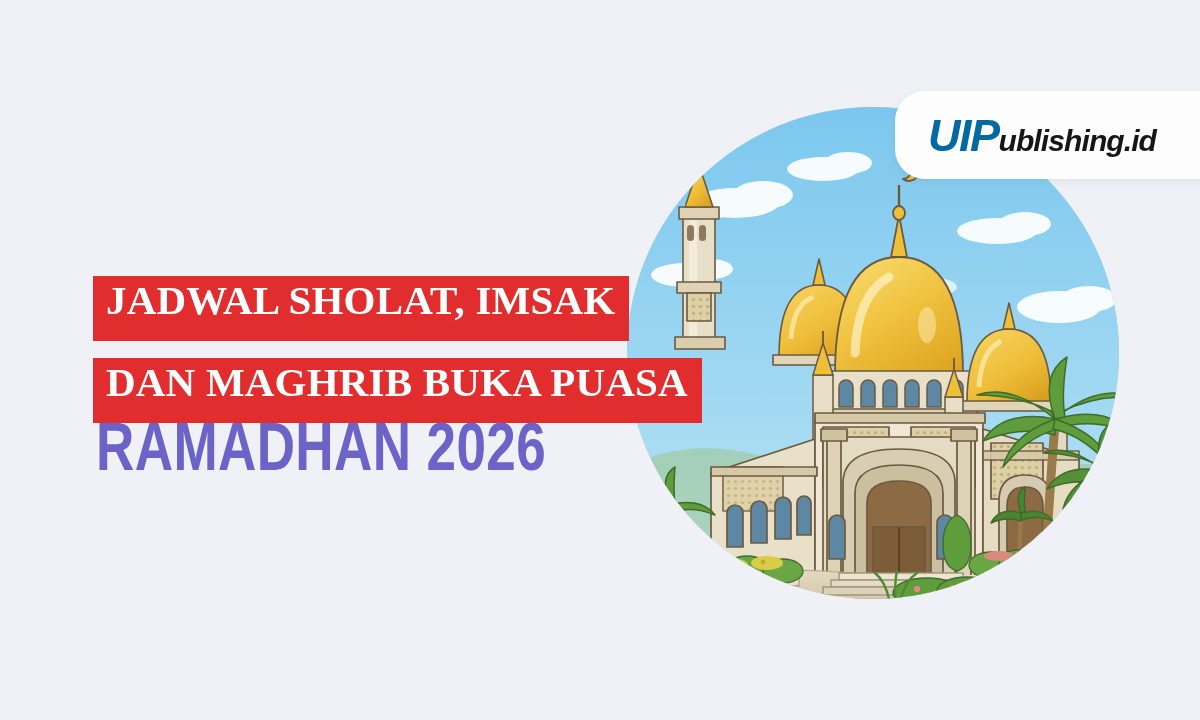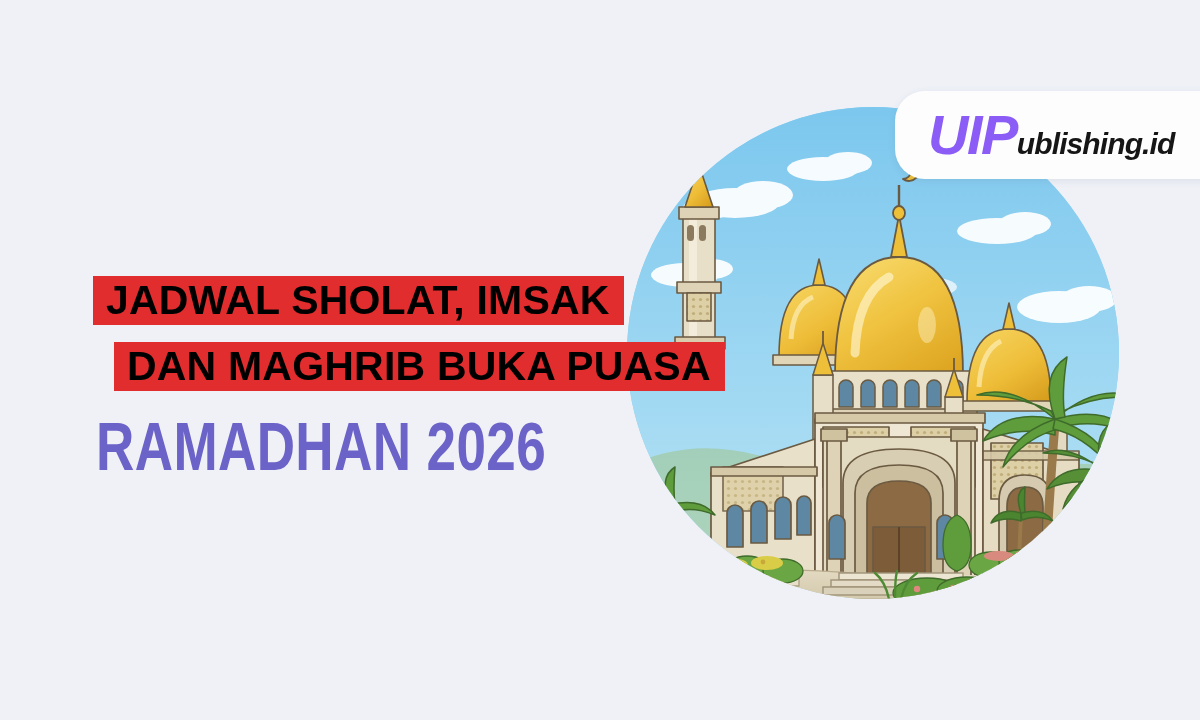--- a/index.html
+++ b/index.html
@@ -43,32 +43,31 @@
   
   #title-block {
     position: absolute;
     left: 93px;
     top: 276px;
     z-index: 5;
   }
   .title-band {
     display: inline-block;
     background: #e12d2d;
-    color: #000000;
+    color: #ffffff;
     font-weight: bold;
     font-size: 41px;
     line-height: 49px;
     letter-spacing: 0.2px;
-    padding: 0 14px 0 13px;
+    padding: 0 14px 16px 13px;
     white-space: nowrap;
-    font-family: Liberation Sans, sans-serif;
+    font-family: Liberation Serif, serif;
   }
   #title-line-2-wrap {
     margin-top: 17px;
-    margin-left: 21px;
   }
 
   #subtitle {
     position: absolute;
     left: 96px;
     top: 409px;
     color: #6c63c8;
     font-weight: bold;
     font-size: 68px;
     line-height: 74px;
@@ -94,24 +93,24 @@
     display: flex;
     align-items: center;
     padding-left: 33px;
     box-sizing: border-box;
   }
   #logo-text {
     white-space: nowrap;
     line-height: 1;
   }
   #logo-uip {
-    font-size: 56px;
+    font-size: 45px;
     font-weight: bold;
     font-style: italic;
-    color: #8b5cf6;
+    color: #0369a1;
     letter-spacing: -1.5px;
     font-family: "Liberation Sans", sans-serif;
   }
   #logo-ublishing {
     font-size: 30px;
     font-weight: bold;
     font-style: italic;
     color: #161616;
     letter-spacing: -0.9px;
     font-family: "Liberation Sans", sans-serif;

